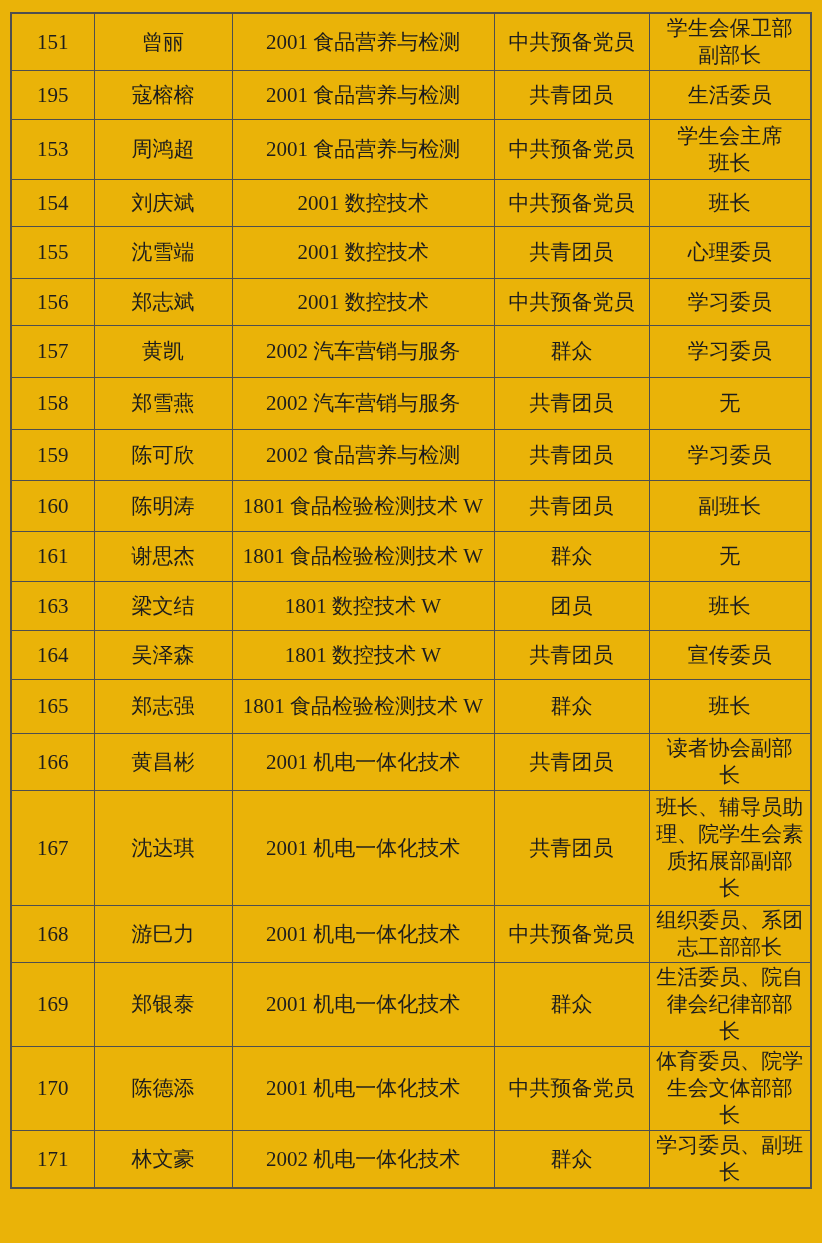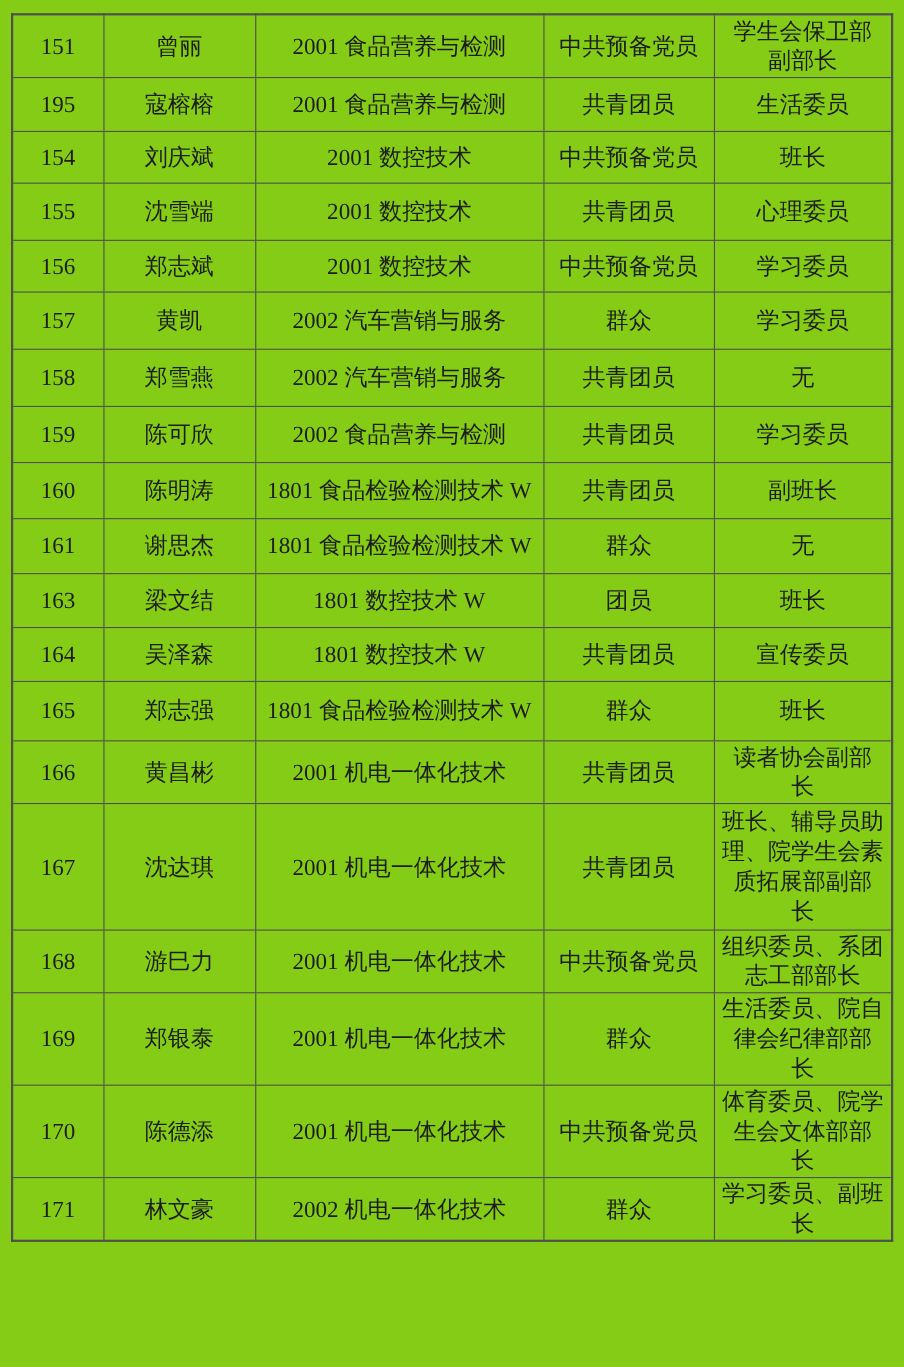--- a/index.html
+++ b/index.html
@@ -9,21 +9,21 @@
   }
   body {
     width: 822px;
     height: 1243px;
     overflow: hidden;
   }
   .page {
     position: relative;
     width: 822px;
     height: 1243px;
-    background: #84cc16;
+    background: #eab308;
   }
   table.roster {
     position: absolute;
     left: 10px;
     top: 12px;
     width: 800px;
     border-collapse: collapse;
     table-layout: fixed;
     border: 2px solid #4f4f4f;
   }
@@ -63,20 +63,28 @@
           <td class="pos">学生会保卫部
 副部长</td>
         </tr>
         <tr style="height: 49px;">
           <td>195</td>
           <td>寇榕榕</td>
           <td>2001 食品营养与检测</td>
           <td>共青团员</td>
           <td class="pos">生活委员</td>
         </tr>
+        <tr style="height: 60px;">
+          <td>153</td>
+          <td>周鸿超</td>
+          <td>2001 食品营养与检测</td>
+          <td>中共预备党员</td>
+          <td class="pos">学生会主席
+班长</td>
+        </tr>
         <tr style="height: 47px;">
           <td>154</td>
           <td>刘庆斌</td>
           <td>2001 数控技术</td>
           <td>中共预备党员</td>
           <td class="pos">班长</td>
         </tr>
         <tr style="height: 52px;">
           <td>155</td>
           <td>沈雪端</td>

